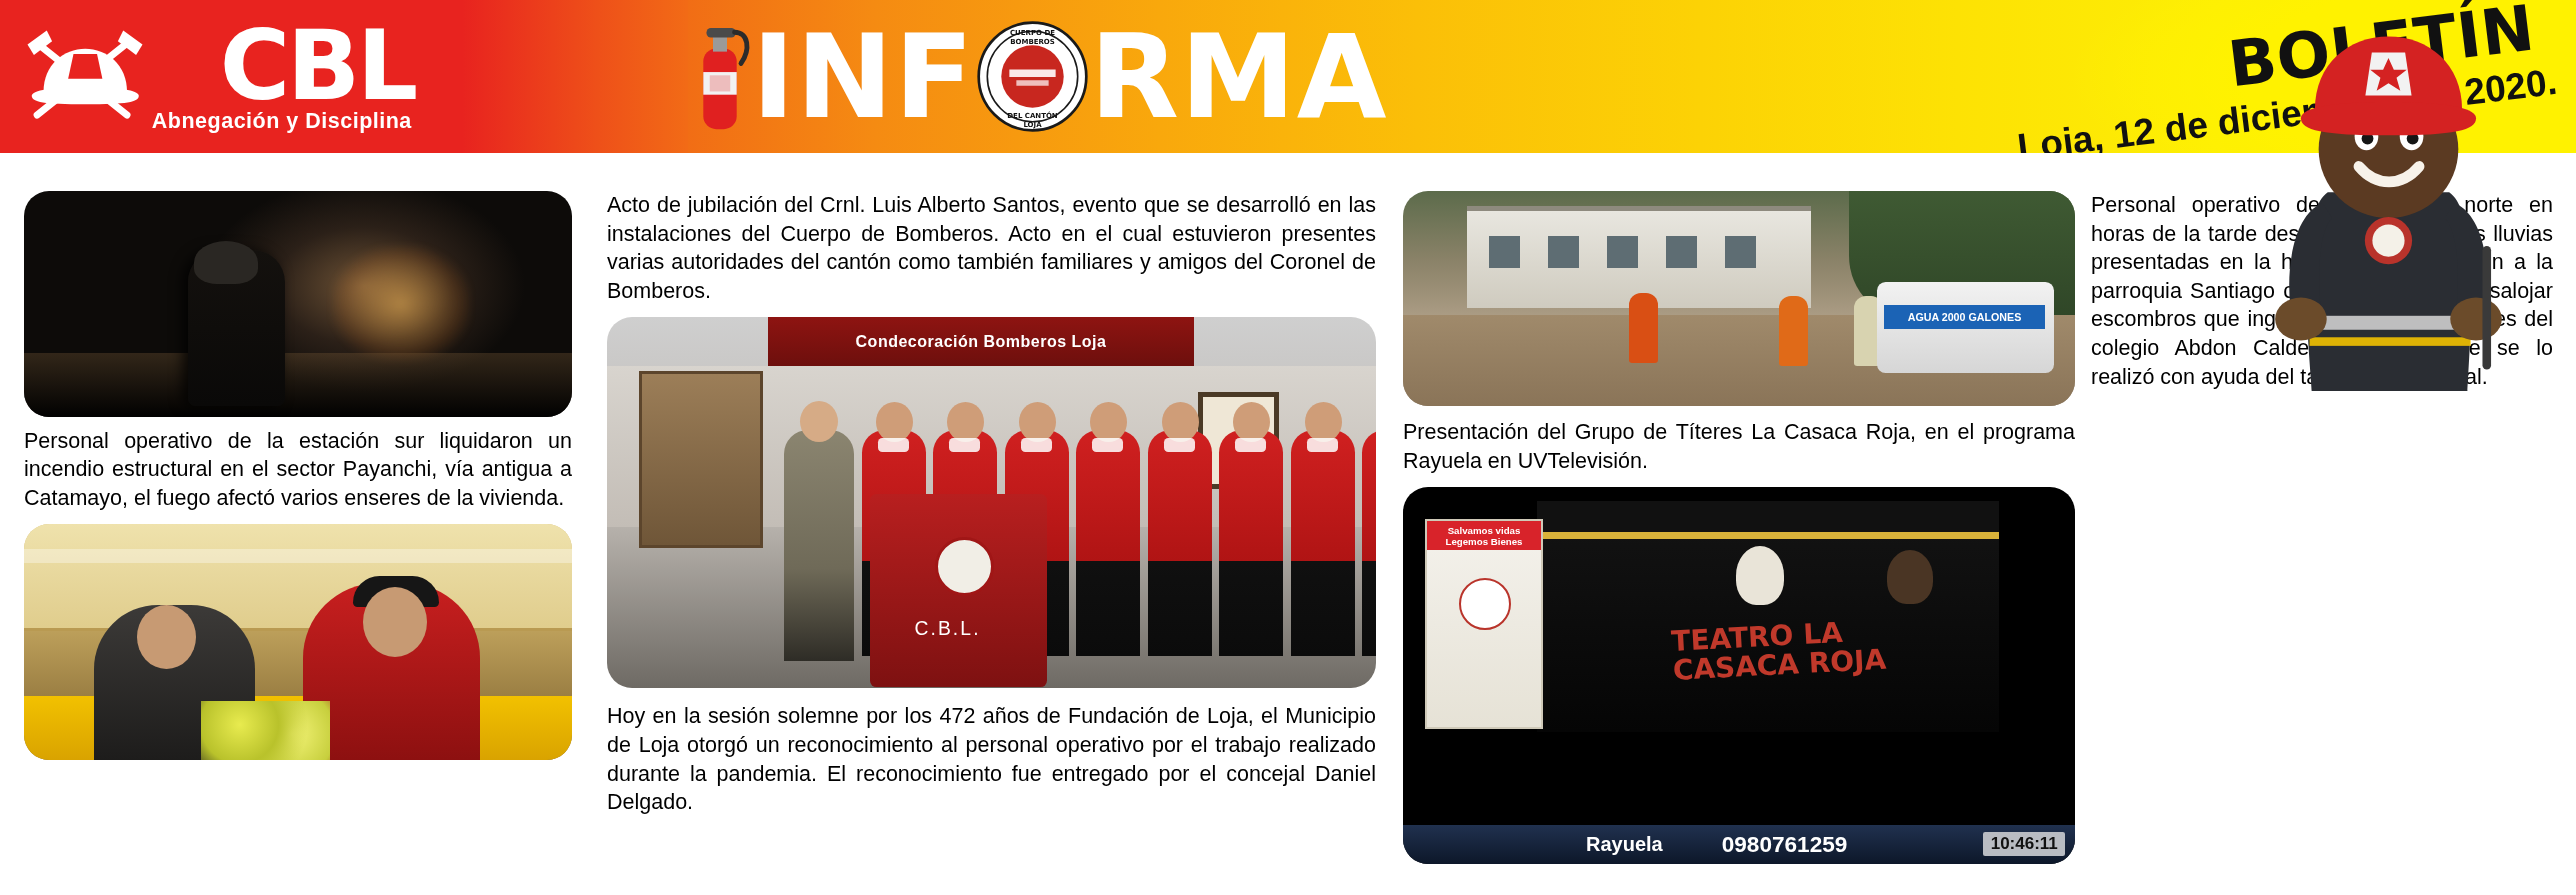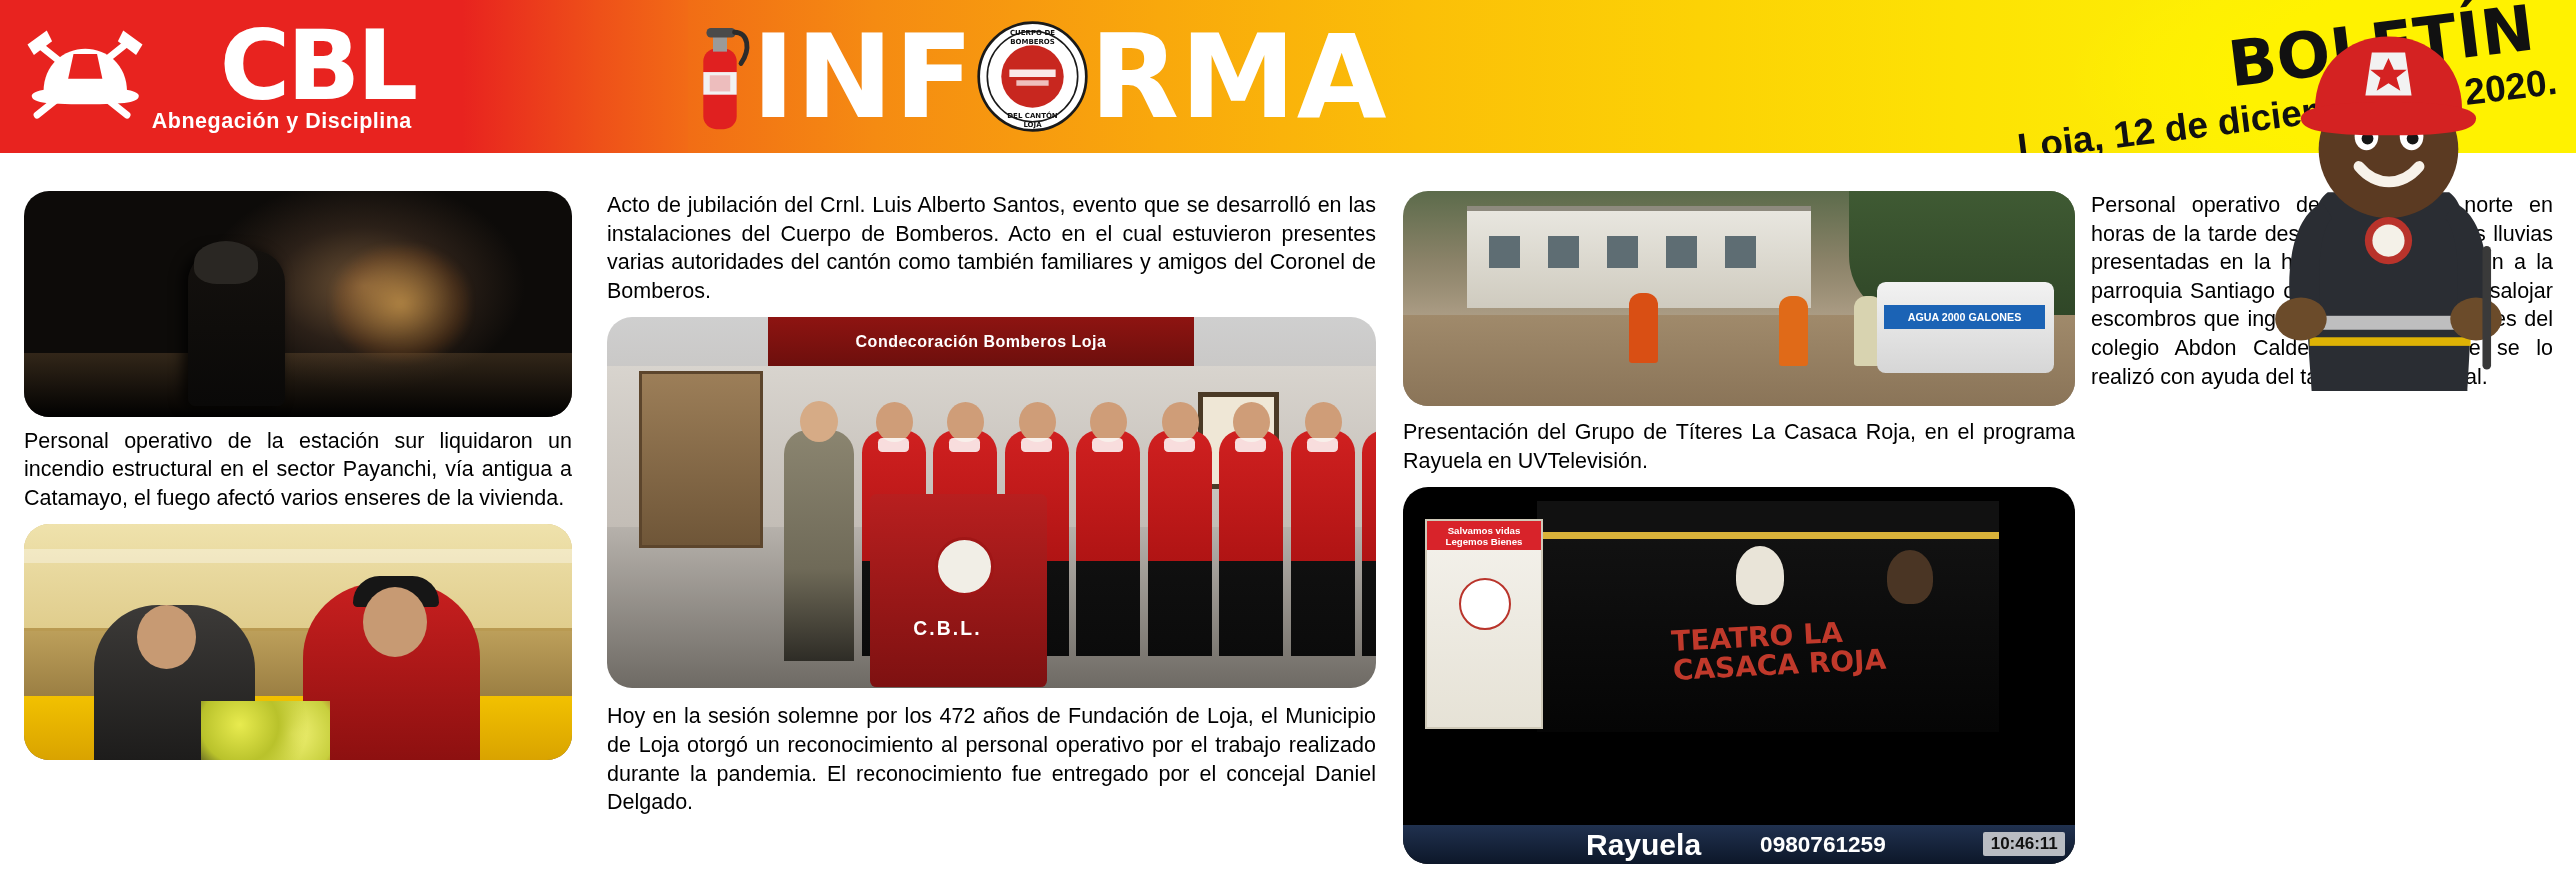--- a/index.html
+++ b/index.html
@@ -311,21 +311,21 @@
     background: linear-gradient(180deg,#b81f1f 0%, #7e1111 100%);
     border-radius: 6.4px;
   }
   .ph-group .podium-seal {
     position: absolute; left: 328px; top: 220px; width: 59px; height: 59px;
     background: #f1eee6; border-radius: 50%;
     border: 3.2px solid #a01616;
   }
   .ph-group .podium-label {
     position: absolute; left: 263px; top: 301px; width: 155px;
-    text-align: center; color: #fff; font-weight: bold;
+    text-align: center; color: #fff; font-weight: normal;
     font-size: 19.3px; letter-spacing: 2.1px;
   }
 
   
   .ph-flood {
     width: 672px; height: 215px;
     background: linear-gradient(180deg, #5c6b4b 0%, #8a8268 32%, #9b8f76 46%, #b0a089 62%, #8d8170 100%);
   }
   .ph-flood .hill {
     position: absolute; right: 0; top: 0; width: 226px; height: 129px;
@@ -400,21 +400,21 @@
     color: #c0392b; font-family: "DejaVu Sans", sans-serif;
     font-size: 28px; font-weight: bold; line-height: 1.05;
     transform: rotate(-3deg);
   }
   .ph-tv .lower-third {
     position: absolute; left: 0; bottom: 0; width: 100%; height: 39px;
     background: linear-gradient(180deg,#20314f 0%, #0d1729 100%);
     display: flex; align-items: center;
   }
   .ph-tv .lt-name {
-    margin-left: 183px; color: #fff; font-weight: bold; font-size: 30px;
+    margin-left: 183px; color: #fff; font-weight: bold; font-size: 20px;
   }
   .ph-tv .lt-phone {
     margin-left: 59px; color: #fff; font-weight: bold; font-size: 22.6px;
   }
   .ph-tv .lt-time {
     position: absolute; right: 9.7px; top: 6.4px;
     background: #b9bcc2; color: #111; font-weight: bold; font-size: 17px;
     padding: 2.1px 7.5px; border-radius: 2.1px;
   }
   .ph-tv .ticker {

